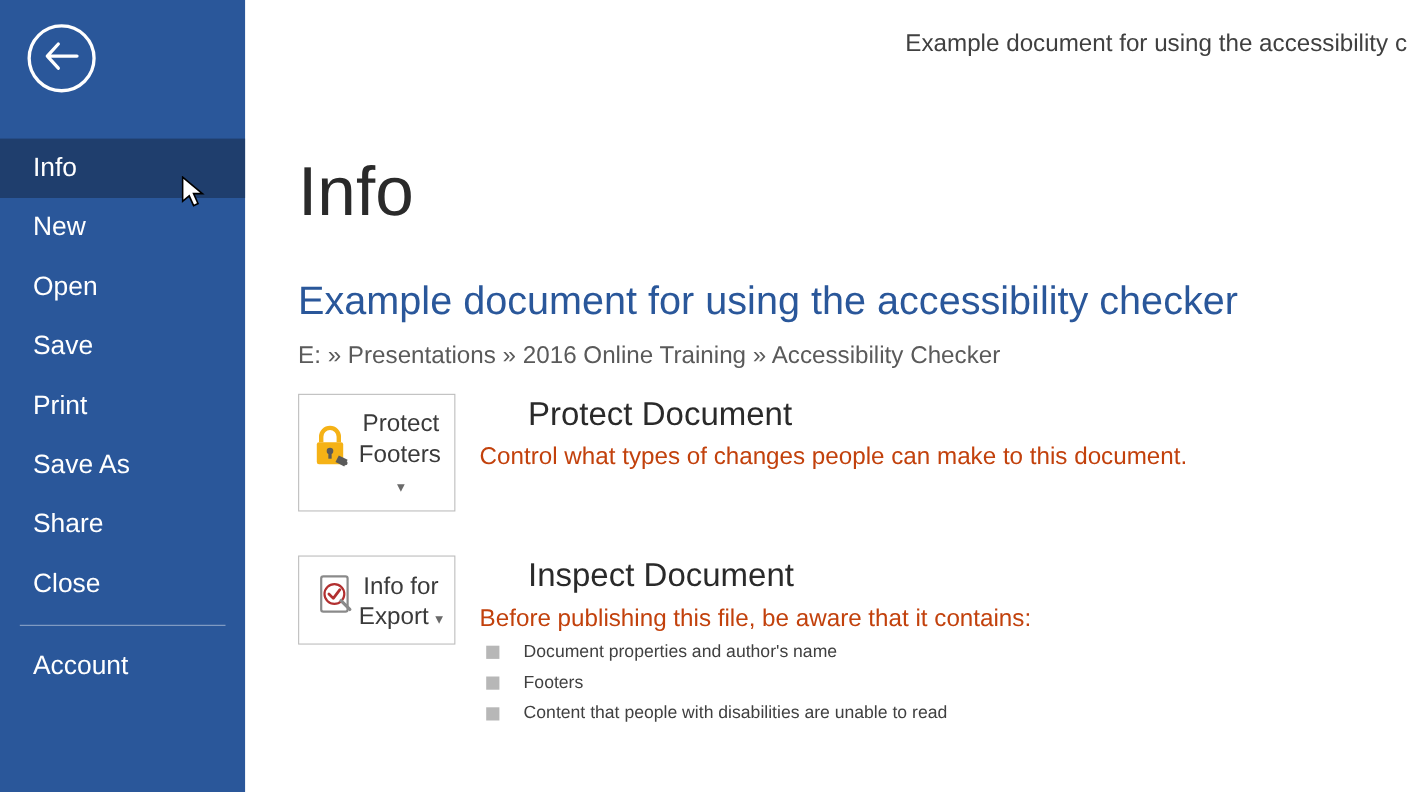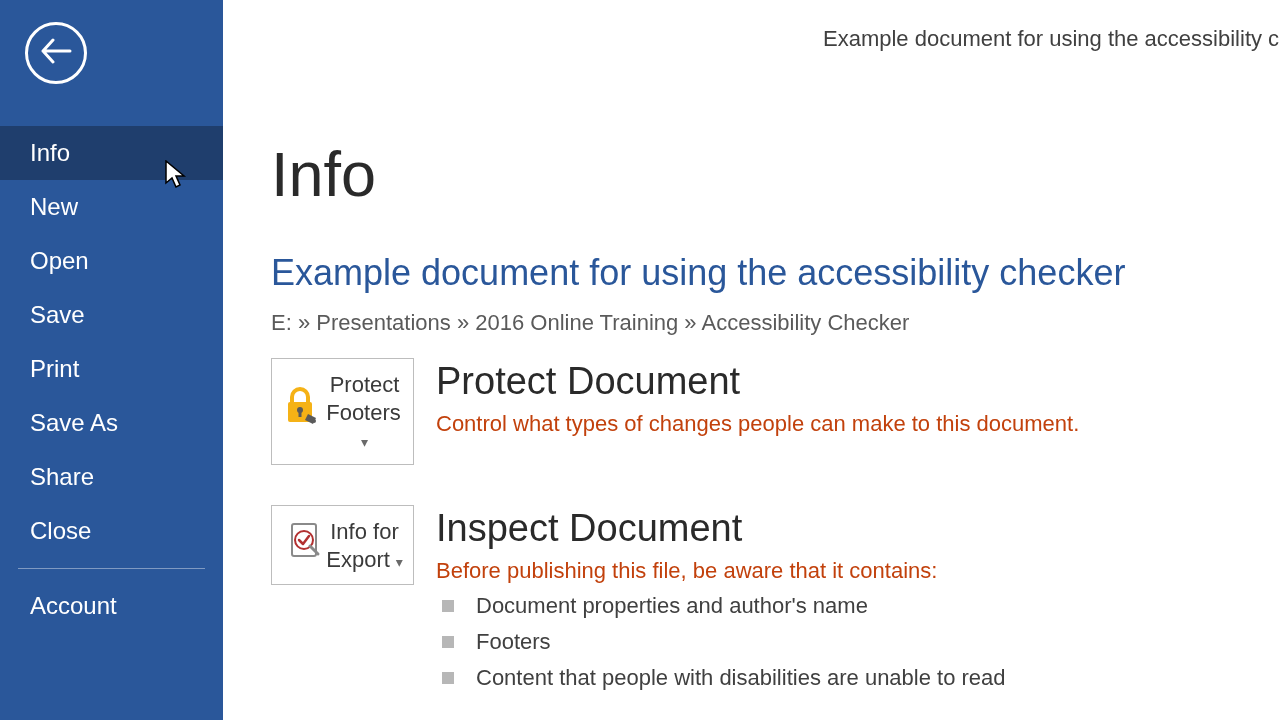--- a/index.html
+++ b/index.html
@@ -117,36 +117,37 @@
 }
 .action-btn .caret {
   font-size: 14px;
   color: #6a6a6a;
   margin-left: 2px;
 }
 .section-body {
   flex: 1;
 }
 .section-heading {
-  font-size: 38px;
+  font-size: 30px;
   font-weight: 300;
   color: #2a2a2a;
   margin-top: 2px;
+  margin-left: 44px;
 }
 .section-desc {
   font-size: 22px;
   color: #c2410c;
   margin-top: 8px;
 }
 .bullet-list {
   list-style: none;
   margin-top: 4px;
 }
 .bullet-list li {
-  font-size: 22px;
+  font-size: 16px;
   color: #404040;
   padding: 5px 0;
   display: flex;
   align-items: center;
   text-align: center;
 }
 .bullet-list li::before {
   content: "";
   display: inline-block;
   width: 12px;

